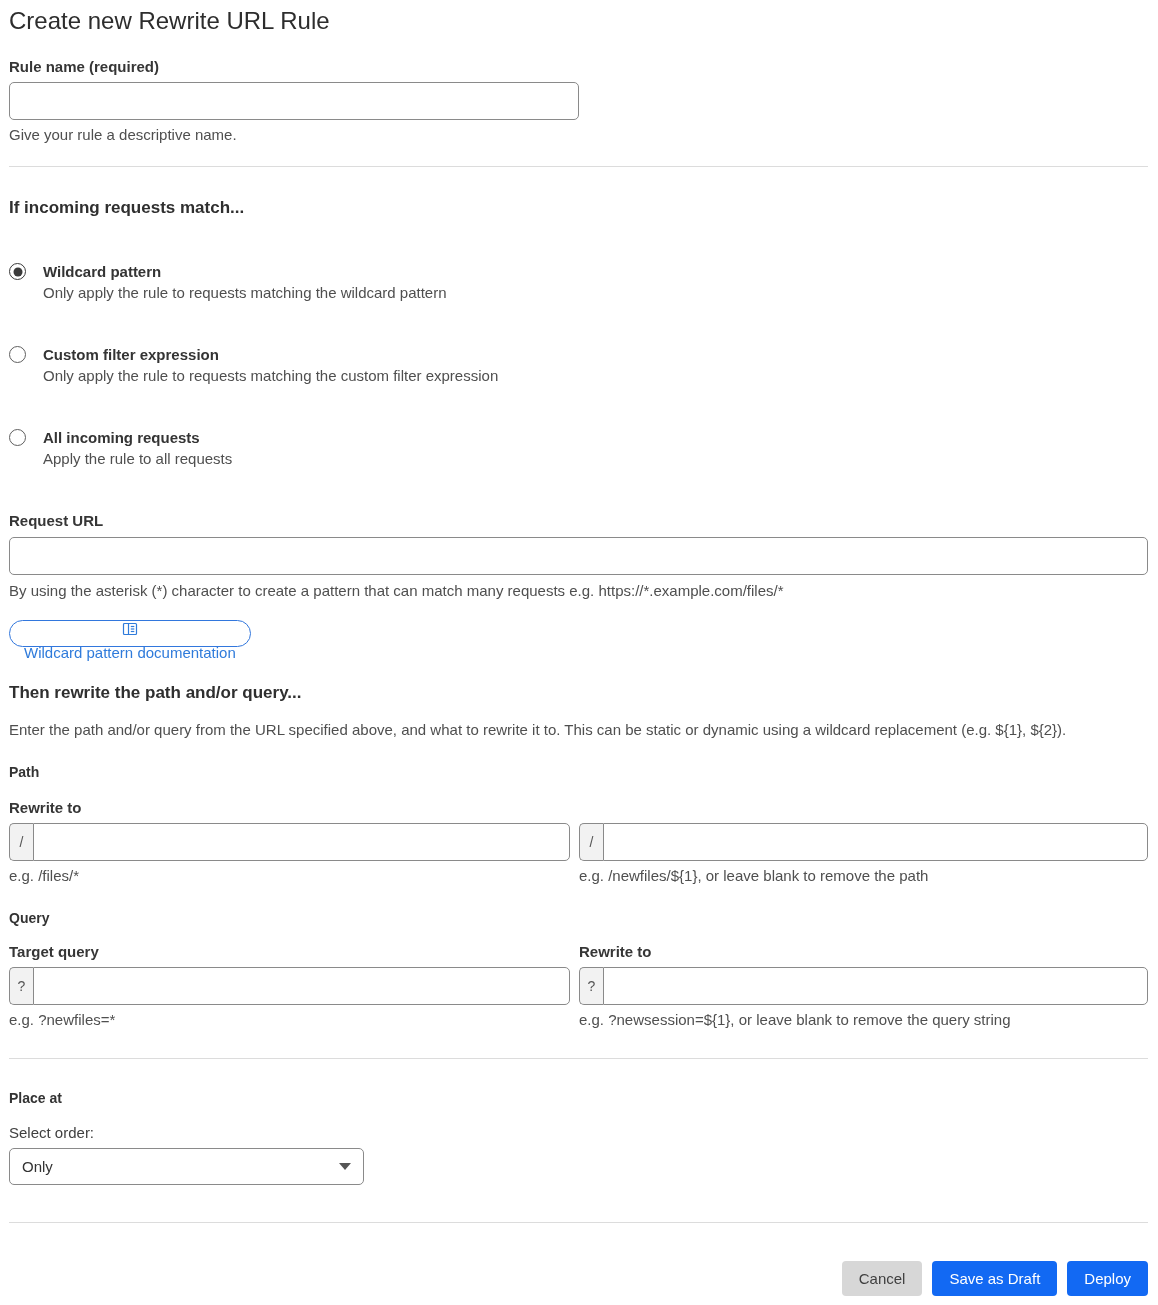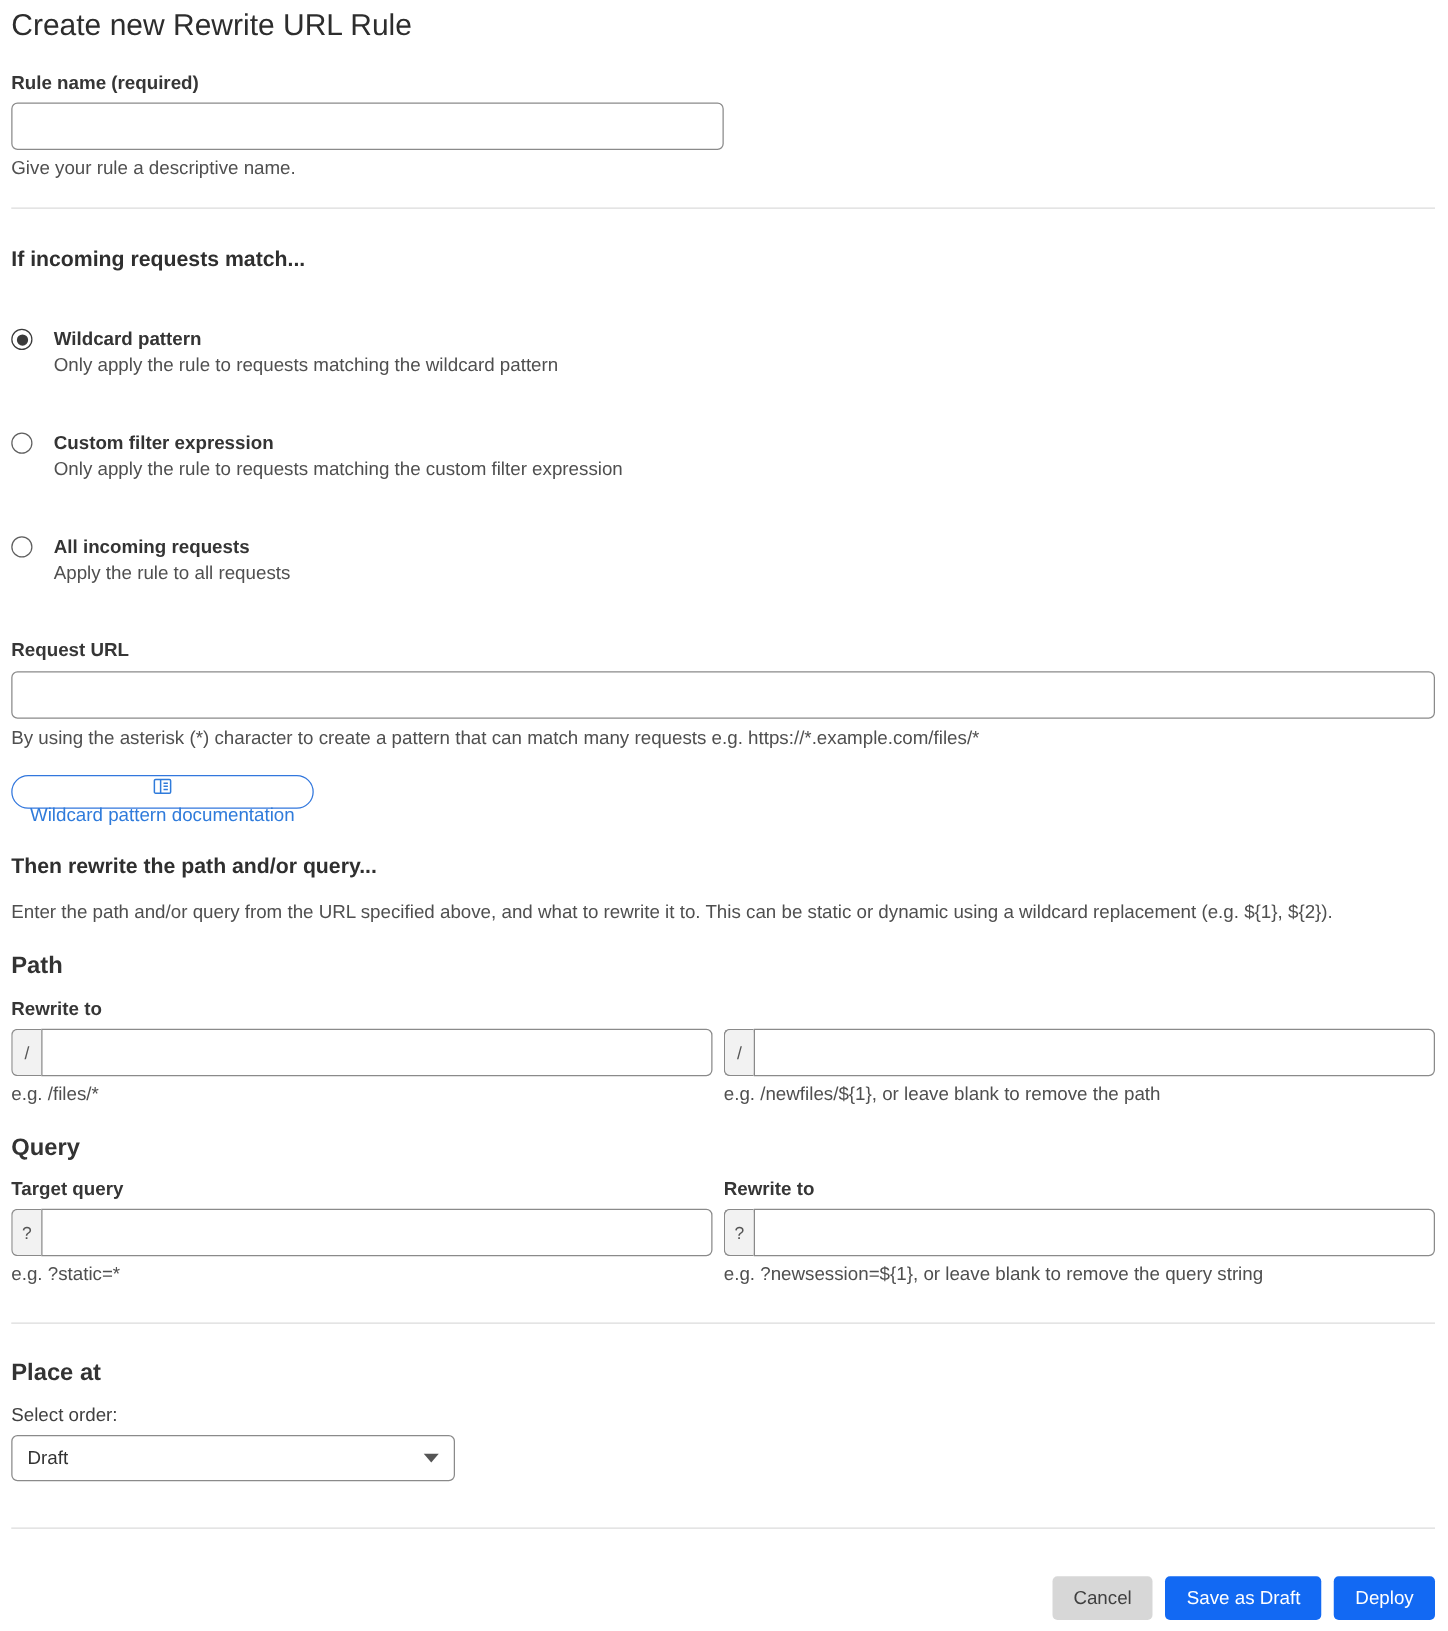--- a/index.html
+++ b/index.html
@@ -55,21 +55,21 @@
     height: 0;
     width: 100%;
   }
   .section-heading {
     font-size: 17px;
     font-weight: 700;
     color: #2f2f2f;
     line-height: 22px;
   }
   .sub-heading {
-    font-size: 19px;
+    font-size: 14px;
     font-weight: 700;
     color: #333333;
     line-height: 23px;
   }
   
   .radio-item { display: flex; align-items: flex-start; }
   .radio-circle {
     flex: 0 0 auto;
     width: 17px; height: 17px;
     border: 1px solid #5f5f5f;
@@ -289,31 +289,31 @@
   <div class="input-group">
     <span class="input-prefix">?</span>
     <input class="text-input" type="text" value="" style="">
   </div>
   <div class="input-group">
     <span class="input-prefix">?</span>
     <input class="text-input" type="text" value="" style="">
   </div>
 </div>
 <div class="two-col" style="margin-top:6px;">
-  <div class="eg-text">e.g. ?static=*</div>
+  <div class="eg-text">e.g. ?newfiles=*</div>
   <div class="eg-text">e.g. ?newsession=${1}, or leave blank to remove the query string</div>
 </div>
 
 <hr class="divider" style="margin-top:30px;">
 
 
 <h3 class="sub-heading" style="margin-top:28px;">Place at</h3>
 <label class="field-label regular" style="margin-top:14px;">Select order:</label>
 <div class="select-box" style="margin-top:6px;">
-  <span>Draft</span>
+  <span>Only</span>
   <span class="select-caret"></span>
 </div>
 
 <hr class="divider" style="margin-top:37px;">
 
 
 <div class="footer-bar" style="margin-top:38px;">
   <button class="btn btn-secondary">Cancel</button>
   <button class="btn btn-primary">Save as Draft</button>
   <button class="btn btn-primary">Deploy</button>

